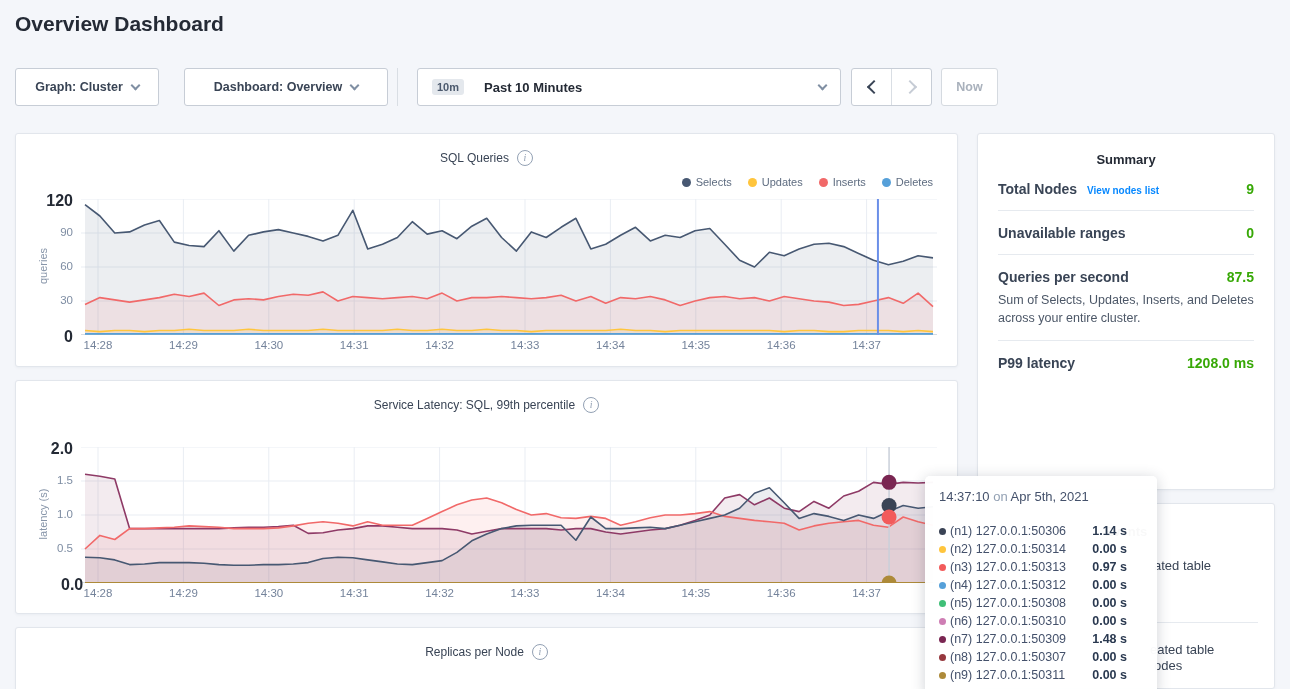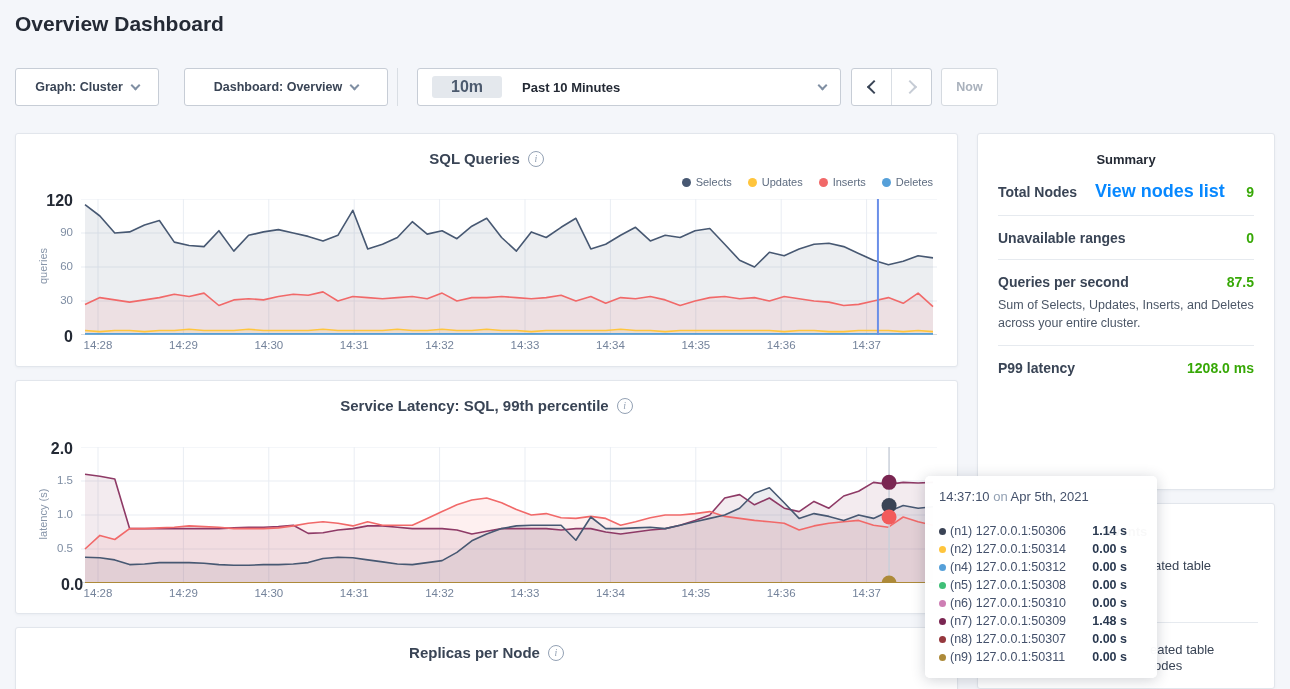--- a/index.html
+++ b/index.html
@@ -17,21 +17,21 @@
     position:absolute; top:68px; height:38px;
     display:flex; align-items:center; justify-content:center; gap:9px;
     background:#fff; border:1px solid #C7CDD6; border-radius:3px;
     font-family:"Liberation Sans",sans-serif; font-size:12.5px; font-weight:700; color:#394455;
     cursor:pointer; padding:0 10px;
   }
   #btn-graph { left:15px; width:144px; }
   #btn-dashboard { left:184px; width:204px; }
   .vdiv { position:absolute; left:397px; top:68px; width:1px; height:38px; background:#D9DEE4; }
   #timepicker { left:417px; width:424px; justify-content:flex-start; padding:0 14px; }
-  .badge { background:#E4E8ED; border-radius:3px; padding:2px 19px; font-size:16px; font-weight:700; color:#4C5A6E; margin-right:11px; }
+  .badge { background:#E4E8ED; border-radius:3px; padding:2px 5px; font-size:11px; font-weight:700; color:#4C5A6E; margin-right:11px; }
   .time-label { font-size:13px; font-weight:700; color:#242A35; }
   #timepicker .chev { margin-left:auto; }
   .chev { width:7px; height:7px; border-right:2px solid #808FA3; border-bottom:2px solid #808FA3; transform:rotate(45deg); margin-top:-3px; display:inline-block; }
   .arrow-grp { position:absolute; left:851px; top:68px; width:81px; height:38px; display:flex; border:1px solid #C7CDD6; border-radius:3px; background:#fff; }
   .arrow-btn { flex:1; display:flex; align-items:center; justify-content:center; background:none; border:none; cursor:pointer; color:#394455; }
   .arrow-btn + .arrow-btn { border-left:1px solid #D9DEE4; color:#C6CCD5; }
   .chev-lr { width:10px; height:10px; border-right:2.5px solid currentColor; border-bottom:2.5px solid currentColor; display:inline-block; }
   .chev-left { transform:rotate(135deg); margin-left:4px; }
   .chev-right { transform:rotate(-45deg); margin-right:4px; }
   #btn-now { left:941px; width:57px; color:#A9B1BC; border-color:#D5DAE0; }
@@ -40,40 +40,40 @@
   .card { position:absolute; background:#fff; border:1px solid #E2E6EC; border-radius:3px; box-shadow:0 1px 3px rgba(60,70,90,0.05); }
   .chart-card { left:15px; width:943px; }
   #card-sql { top:133px; height:234px; }
   #card-latency { top:380px; height:234px; }
   #card-replicas { top:627px; height:100px; }
   .side-card { left:977px; width:298px; }
   #card-summary { top:133px; height:357px; }
   #card-events { top:503px; height:186px; }
 
   .chart-title-row { position:absolute; top:16px; left:0; right:0; display:flex; justify-content:center; align-items:center; gap:8px; }
-  .chart-title { font-size:15px; font-weight:700; color:#394455; }
+  .chart-title { font-size:12px; font-weight:400; color:#394455; }
   .info-icon { width:16px; height:16px; border:1px solid #93A1B4; border-radius:50%; color:#93A1B4; font-size:10px; line-height:1; display:flex; align-items:center; justify-content:center; font-style:italic; font-family:"Liberation Serif",serif; cursor:pointer; }
 
   .legend { position:absolute; top:42px; right:24px; display:flex; gap:16px; }
   .legend-item { display:flex; align-items:center; gap:5px; font-size:11px; color:#5E6C80; cursor:pointer; }
   .legend-dot { width:9px; height:9px; border-radius:50%; }
 
   svg.plot { position:absolute; left:65px; }
   .ytick { position:absolute; left:0; width:57px; text-align:right; font-size:11.5px; color:#7E8DA3; }
   .ytick.bold { font-weight:700; color:#242A35; font-size:16px; }
   .xtick { position:absolute; width:50px; text-align:center; font-size:11.5px; color:#74839B; }
   .ylabel { position:absolute; left:-41px; width:136px; text-align:center; transform:rotate(-90deg); font-size:11px; color:#8795A9; }
 
   
   .side-title { text-align:center; font-size:13px; font-weight:700; color:#242A35; padding-top:18px; }
   .srow { margin:0 20px; padding:14px 0 13px; border-bottom:1px solid #E6EAEF; }
   .srow:last-child { border-bottom:none; }
   .srow-line { display:flex; align-items:baseline; }
   .slabel { font-size:14px; font-weight:700; color:#394455; }
-  .slink { font-size:18px; font-weight:700; color:#0788FF; margin-left:18px; cursor:pointer; text-decoration:none; }
+  .slink { font-size:10px; font-weight:700; color:#0788FF; margin-left:10px; cursor:pointer; text-decoration:none; }
   .sval { margin-left:auto; font-size:14px; font-weight:700; color:#37A806; }
   .snote { margin-top:6px; font-size:12.5px; color:#4C5767; line-height:1.45; }
 
   
   .event-frag { position:absolute; font-size:13px; color:#394455; }
   .events-divider { position:absolute; left:16px; right:16px; top:118px; border-top:1px solid #E6EAEF; }
   #events-title { position:absolute; top:20px; left:0; right:0; text-align:center; font-size:13px; font-weight:700; color:#242A35; }
 
   
   #tooltip { position:absolute; left:925px; top:476px; width:232px; background:rgba(255,255,255,0.97);
@@ -290,20 +290,25 @@
         <div class="tt-dot" style="background: rgb(58, 67, 85);"></div>
         <span class="tt-label">(n1) 127.0.0.1:50306</span>
         <span class="tt-val">1.14 s</span>
       </div>
       <div class="tt-row">
         <div class="tt-dot" style="background: rgb(255, 197, 61);"></div>
         <span class="tt-label">(n2) 127.0.0.1:50314</span>
         <span class="tt-val">0.00 s</span>
       </div>
       <div class="tt-row">
+        <div class="tt-dot" style="background: rgb(242, 91, 91);"></div>
+        <span class="tt-label">(n3) 127.0.0.1:50313</span>
+        <span class="tt-val">0.97 s</span>
+      </div>
+      <div class="tt-row">
         <div class="tt-dot" style="background: rgb(86, 160, 217);"></div>
         <span class="tt-label">(n4) 127.0.0.1:50312</span>
         <span class="tt-val">0.00 s</span>
       </div>
       <div class="tt-row">
         <div class="tt-dot" style="background: rgb(63, 191, 119);"></div>
         <span class="tt-label">(n5) 127.0.0.1:50308</span>
         <span class="tt-val">0.00 s</span>
       </div>
       <div class="tt-row">

